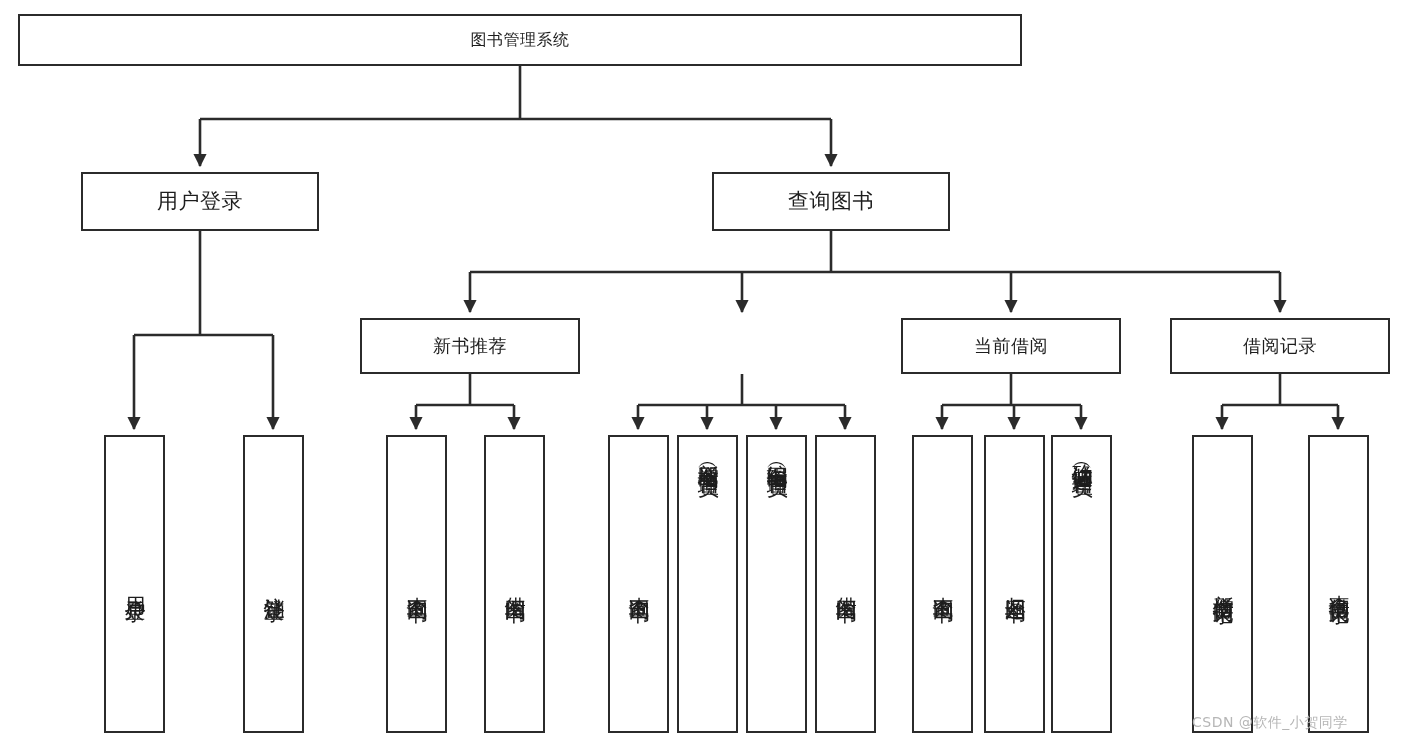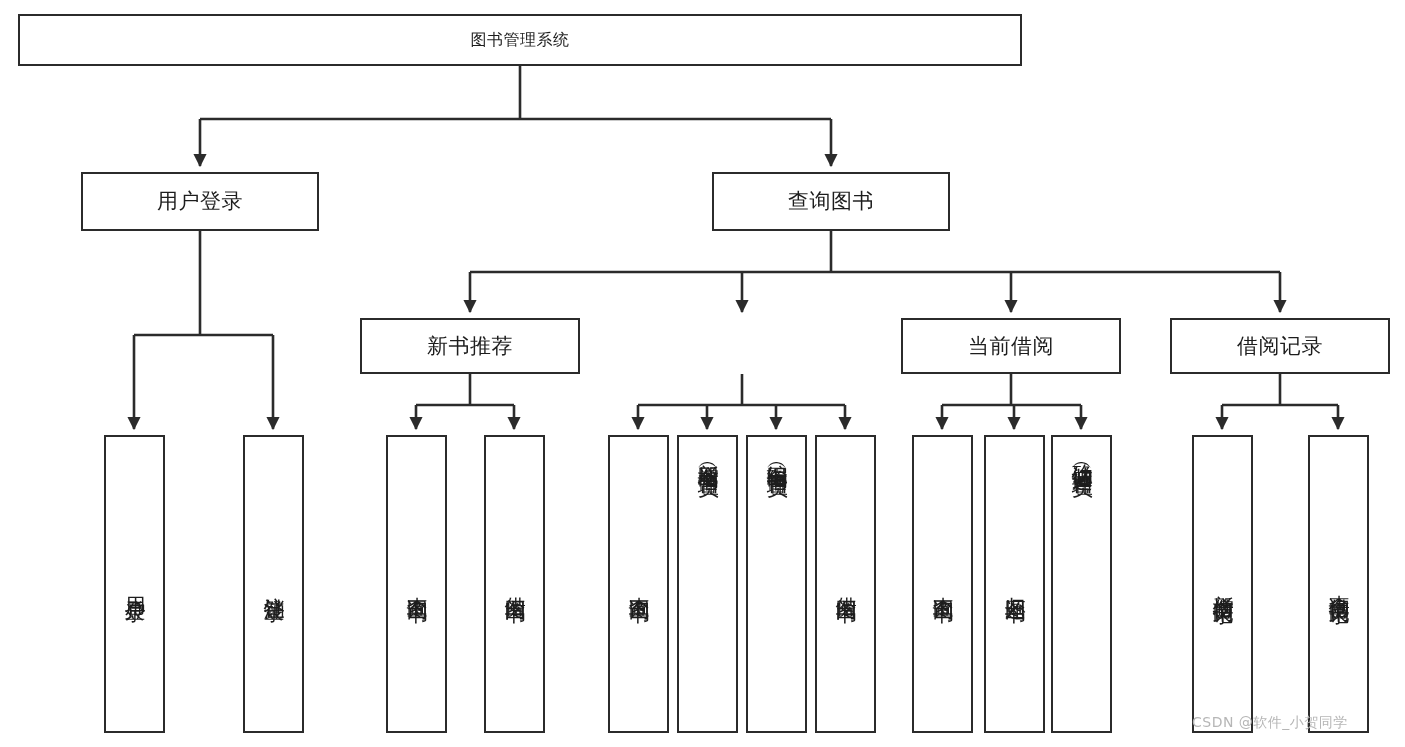--- a/index.html
+++ b/index.html
@@ -36,21 +36,21 @@
     color: #1d1d1d;
   }
   .node .label {
     font-size: 21px;
     line-height: 1.18;
     letter-spacing: 0.5px;
     white-space: nowrap;
   }
   .node.root .label { font-size: 16px; }
   .node.lvl2 .label { font-size: 21px; }
-  .node.lvl3 .label { font-size: 21px; }
+  .node.lvl3 .label { font-size: 18px; }
   .node.leaf {
     align-items: flex-start;
     justify-content: center;
     padding-top: 10px;
   }
   .node.leaf .label {
     writing-mode: vertical-rl;
     text-orientation: upright;
     font-size: 21px;
     line-height: 1.32;

